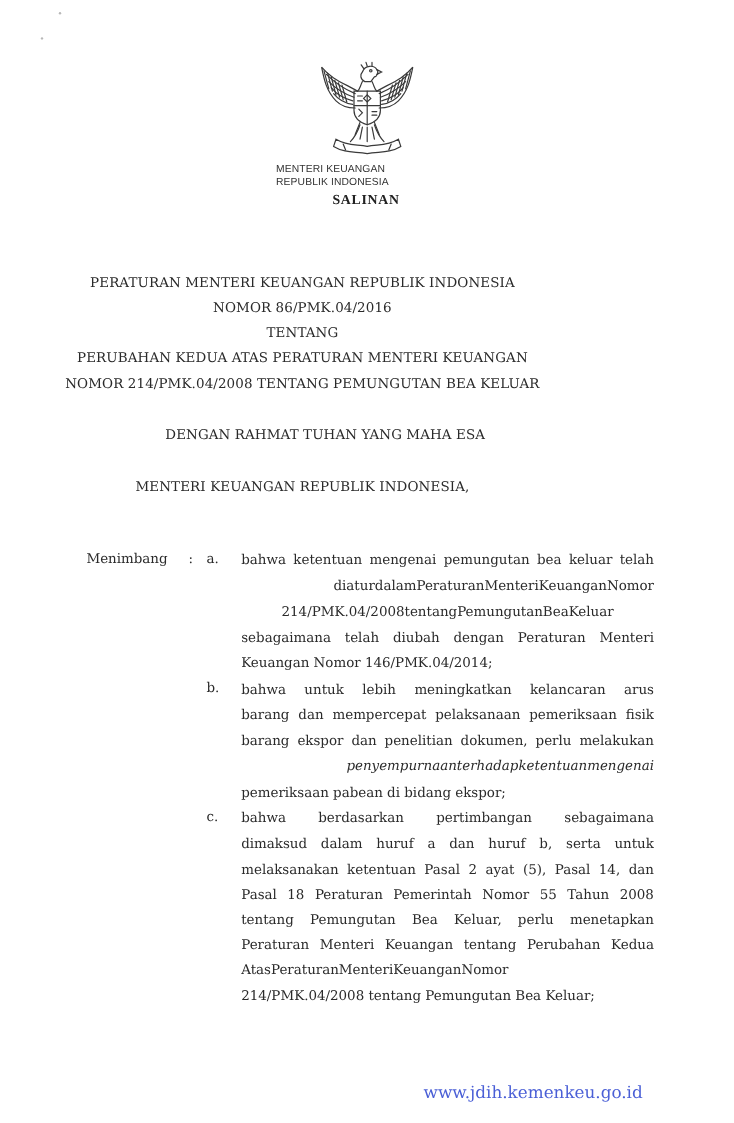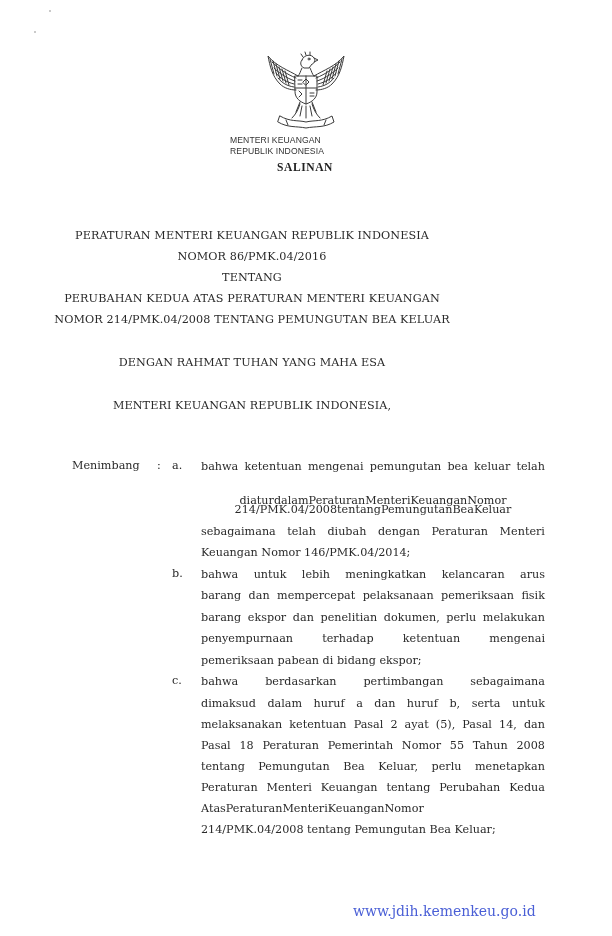--- a/index.html
+++ b/index.html
@@ -109,37 +109,37 @@
 <div class="office" style="top:135px;">MENTERI KEUANGAN</div>
 <div class="office" style="top:146px;">REPUBLIK INDONESIA</div>
 <div class="salinan">SALINAN</div>
 
 <div class="center-line" style="top:229px;">PERATURAN MENTERI KEUANGAN REPUBLIK INDONESIA</div>
 <div class="center-line" style="top:250px;">NOMOR 86/PMK.04/2016</div>
 <div class="center-line" style="top:271px;">TENTANG</div>
 <div class="center-line" style="top:292px;">PERUBAHAN KEDUA ATAS PERATURAN MENTERI KEUANGAN</div>
 <div class="center-line" style="top:313px;">NOMOR 214/PMK.04/2008 TENTANG PEMUNGUTAN BEA KELUAR</div>
 
-<div class="center-line" style="top:356px;">DENGAN RAHMAT TUHAN YANG MAHA ESA</div>
+<div class="center-line" style="top:356px;margin-left:19px;">DENGAN RAHMAT TUHAN YANG MAHA ESA</div>
 <div class="center-line" style="top:399px;">MENTERI KEUANGAN REPUBLIK INDONESIA,</div>
 
 <div class="label-menimbang">Menimbang</div>
 <div class="colon">:</div>
 
 <div class="item-letter" style="top:459px;">a.</div>
 <div class="item-line" style="top: 459px; display: flex; justify-content: space-between;">
     <span>bahwa</span>
     <span>ketentuan</span>
     <span>mengenai</span>
     <span>pemungutan</span>
     <span>bea</span>
     <span>keluar</span>
     <span>telah</span>
   </div>
-<div class="item-line" style="top: 481px; display: flex; justify-content: center; margin-top: 12px;">
+<div class="item-line" style="top: 481px; display: flex; justify-content: flex-end;">
     <span>diatur</span>
     <span>dalam</span>
     <span>Peraturan</span>
     <span>Menteri</span>
     <span>Keuangan</span>
     <span>Nomor</span>
   </div>
 <div class="item-line" style="top: 502px; display: flex; justify-content: center;">
     <span>214/PMK.04/2008</span>
     <span>tentang</span>
@@ -176,21 +176,21 @@
   </div>
 <div class="item-line" style="top: 610px; display: flex; justify-content: space-between;">
     <span>barang</span>
     <span>ekspor</span>
     <span>dan</span>
     <span>penelitian</span>
     <span>dokumen,</span>
     <span>perlu</span>
     <span>melakukan</span>
   </div>
-<div class="item-line" style="top: 631px; display: flex; justify-content: space-between;">
+<div class="item-line" style="top: 631px; display: flex; justify-content: flex-end; font-style: italic;">
     <span>penyempurnaan</span>
     <span>terhadap</span>
     <span>ketentuan</span>
     <span>mengenai</span>
   </div>
 <div class="item-line last" style="top:653px;">pemeriksaan pabean di bidang ekspor;</div>
 
 <div class="item-letter" style="top:674px;">c.</div>
 <div class="item-line" style="top: 674px; display: flex; justify-content: space-between;">
     <span>bahwa</span>

